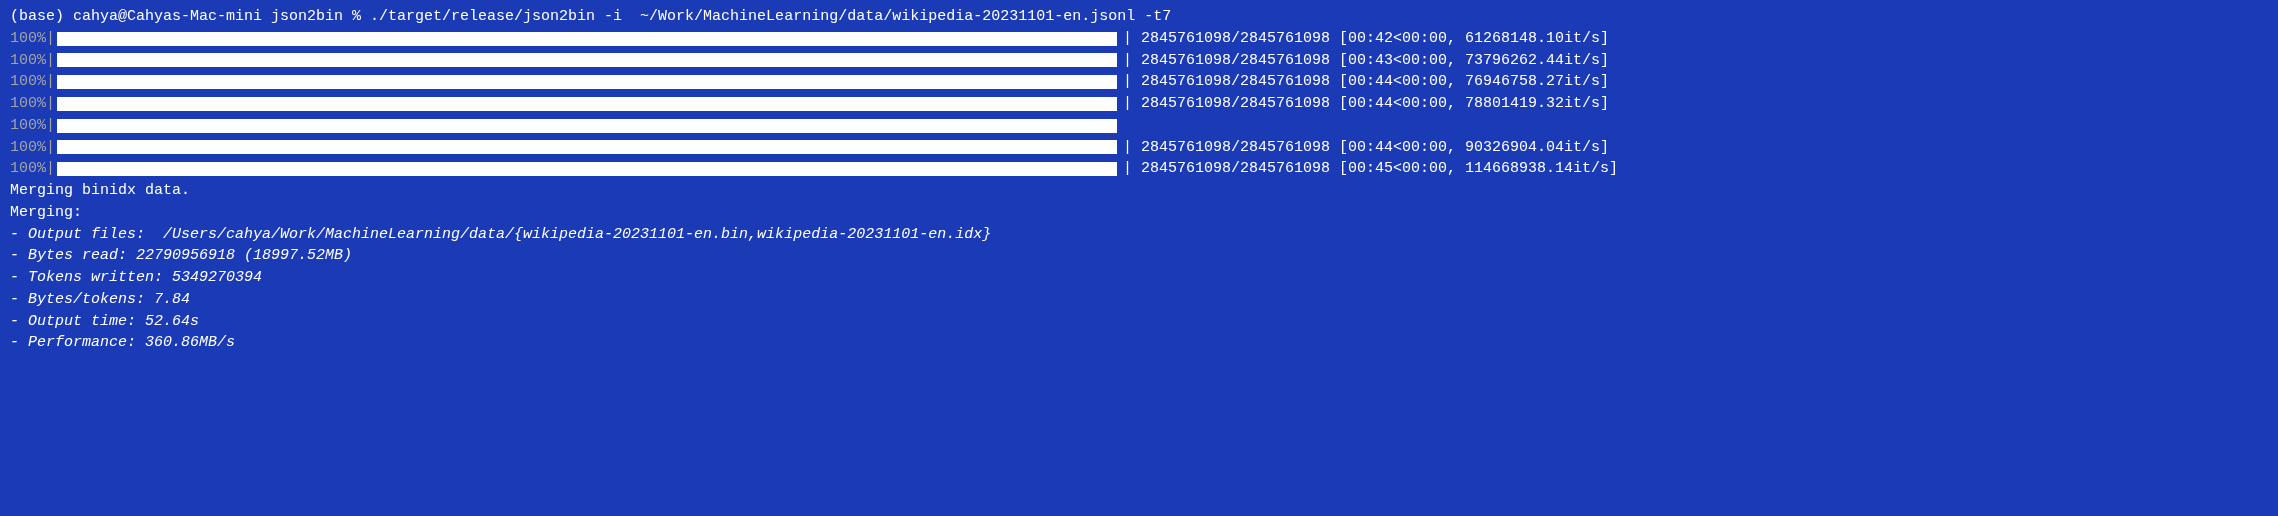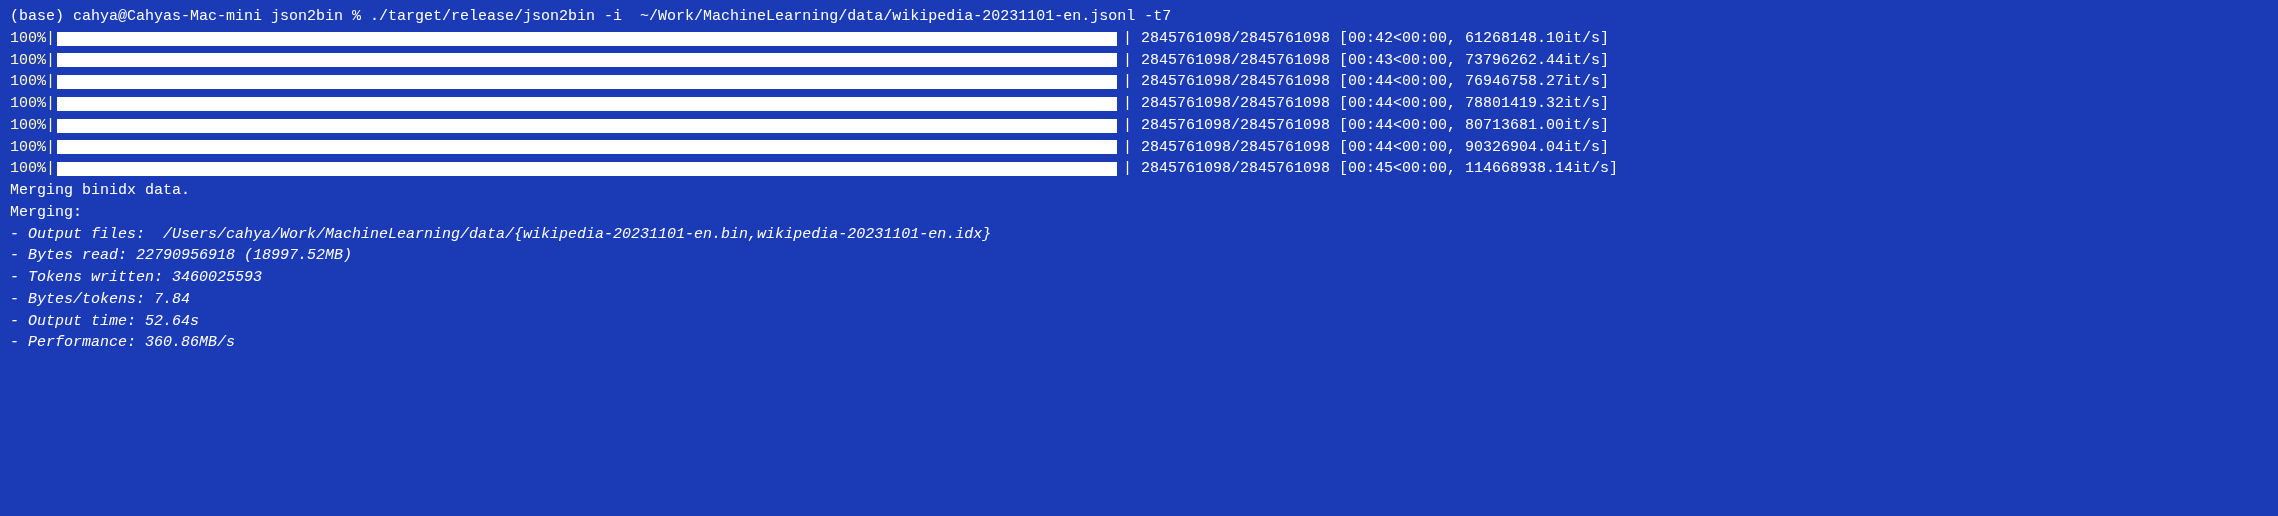--- a/index.html
+++ b/index.html
@@ -27,21 +27,21 @@
     }
 
     .progress-row {
       display: flex;
       align-items: center;
       line-height: 1.45;
       white-space: pre;
     }
 
     .progress-label {
-      color: #fef9c3;
+      color: #a3a3a3;
       min-width: 40px;
       text-align: right;
     }
 
     .progress-bar-container {
       display: inline-block;
       width: 1060px;
       height: 14px;
       background-color: #ffffff;
       margin: 0 2px;
@@ -72,32 +72,32 @@
 <div>
   <div class="terminal-line">
     <span>(base) cahya@Cahyas-Mac-mini json2bin % ./target/release/json2bin -i  ~/Work/MachineLearning/data/wikipedia-20231101-en.jsonl -t7</span>
   </div>
 
   <div id="progress-rows">
       <div class="progress-row"><span class="progress-label">100%|</span><span class="progress-bar-container"><span class="progress-bar-fill"></span></span><span class="progress-stats">| 2845761098/2845761098 [00:42&lt;00:00, 61268148.10it/s]</span></div>
       <div class="progress-row"><span class="progress-label">100%|</span><span class="progress-bar-container"><span class="progress-bar-fill"></span></span><span class="progress-stats">| 2845761098/2845761098 [00:43&lt;00:00, 73796262.44it/s]</span></div>
       <div class="progress-row"><span class="progress-label">100%|</span><span class="progress-bar-container"><span class="progress-bar-fill"></span></span><span class="progress-stats">| 2845761098/2845761098 [00:44&lt;00:00, 76946758.27it/s]</span></div>
       <div class="progress-row"><span class="progress-label">100%|</span><span class="progress-bar-container"><span class="progress-bar-fill"></span></span><span class="progress-stats">| 2845761098/2845761098 [00:44&lt;00:00, 78801419.32it/s]</span></div>
-      <div class="progress-row"><span class="progress-label">100%|</span><span class="progress-bar-container"><span class="progress-bar-fill"></span></span><span class="progress-stats">| 2845761098/2845761098 [00:44&lt;00:00, 80713681.00it/s]</span></div>
+      <div class="progress-row"><span class="progress-label">100%|</span><span class="progress-bar-container"><span class="progress-bar-fill"></span></span></div>
       <div class="progress-row"><span class="progress-label">100%|</span><span class="progress-bar-container"><span class="progress-bar-fill"></span></span><span class="progress-stats">| 2845761098/2845761098 [00:44&lt;00:00, 90326904.04it/s]</span></div>
       <div class="progress-row"><span class="progress-label">100%|</span><span class="progress-bar-container"><span class="progress-bar-fill"></span></span><span class="progress-stats">| 2845761098/2845761098 [00:45&lt;00:00, 114668938.14it/s]</span></div>
     </div>
 
   <div class="terminal-line">
     <span>Merging binidx data.</span>
   </div>
   <div class="terminal-line">
     <span>Merging:</span>
   </div>
   <div id="result-lines">
       <div class="terminal-line text-line">- Output files:  /Users/cahya/Work/MachineLearning/data/{wikipedia-20231101-en.bin,wikipedia-20231101-en.idx}</div>
       <div class="terminal-line text-line">- Bytes read: 22790956918 (18997.52MB)</div>
-      <div class="terminal-line text-line">- Tokens written: 3460025593</div>
+      <div class="terminal-line text-line">- Tokens written: 5349270394</div>
       <div class="terminal-line text-line">- Bytes/tokens: 7.84</div>
       <div class="terminal-line text-line">- Output time: 52.64s</div>
       <div class="terminal-line text-line">- Performance: 360.86MB/s</div>
     </div>
 </div>
 
 </body></html>

